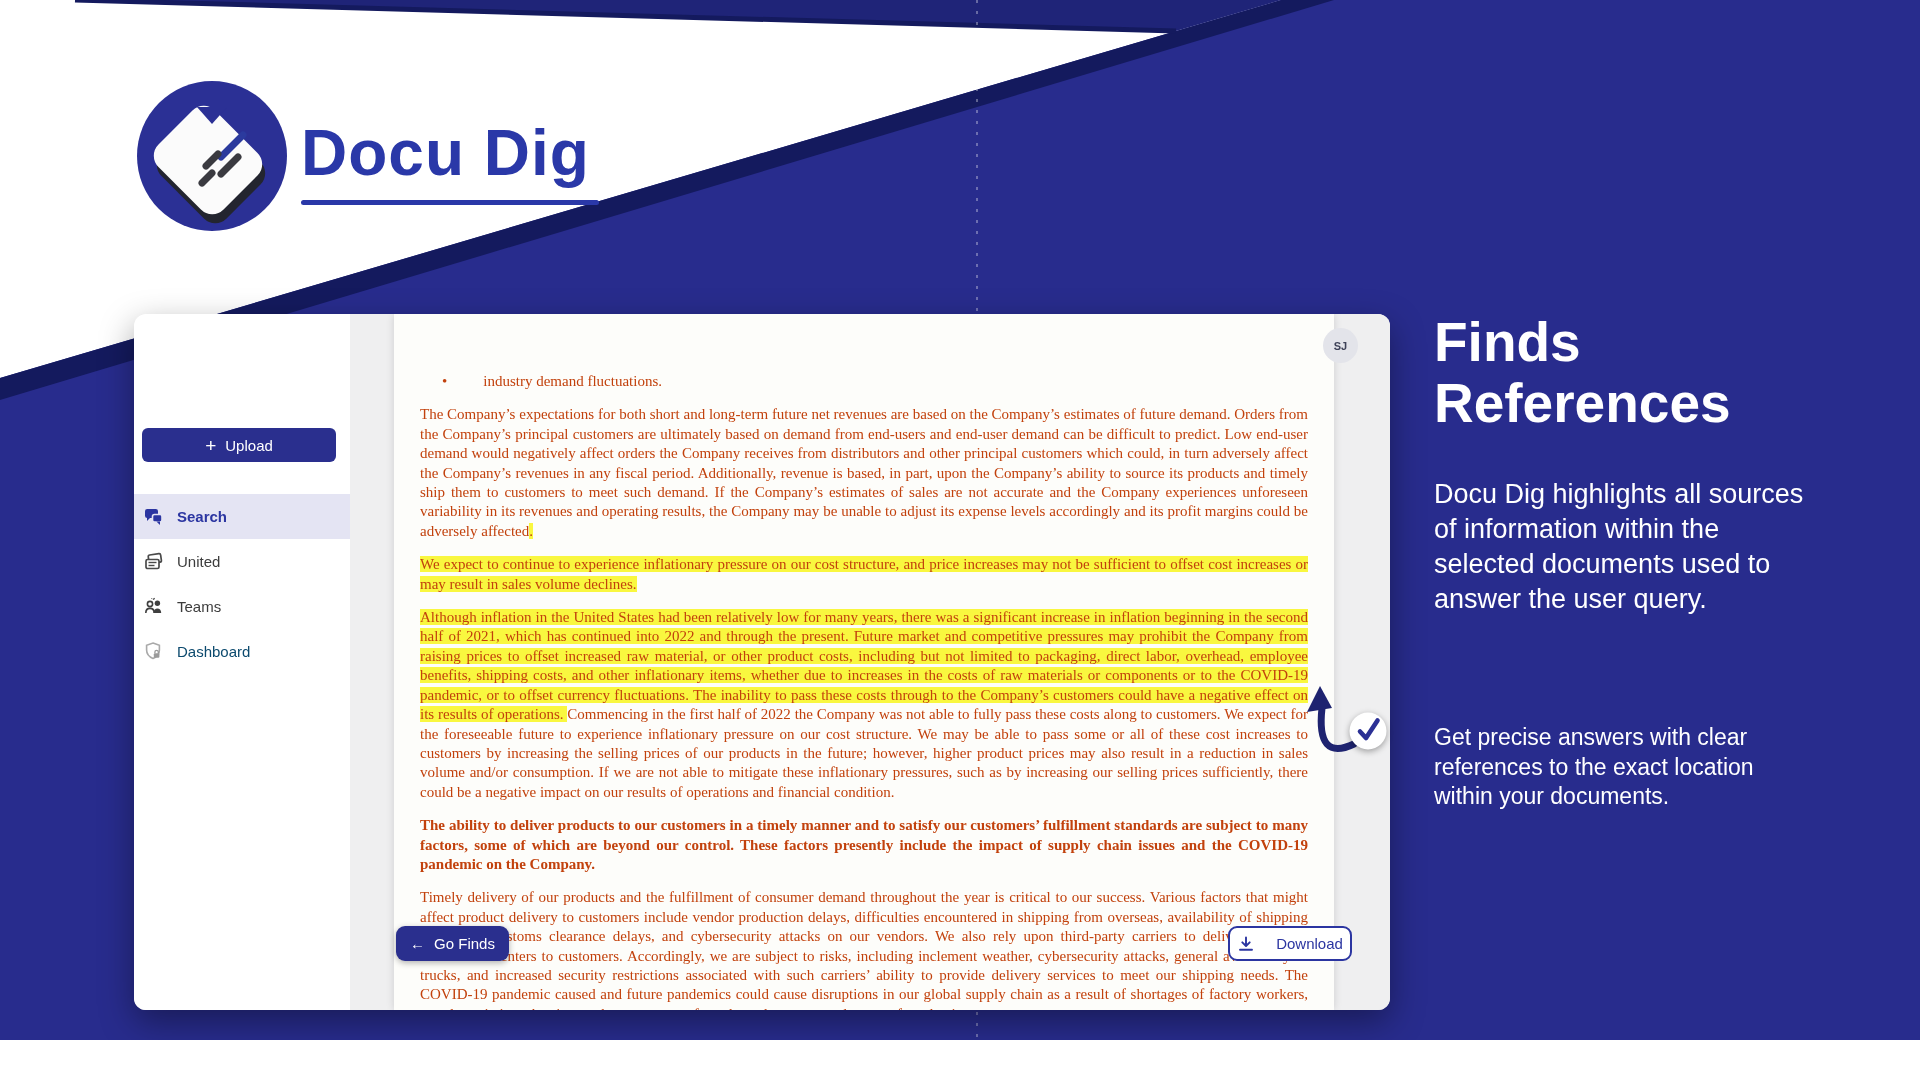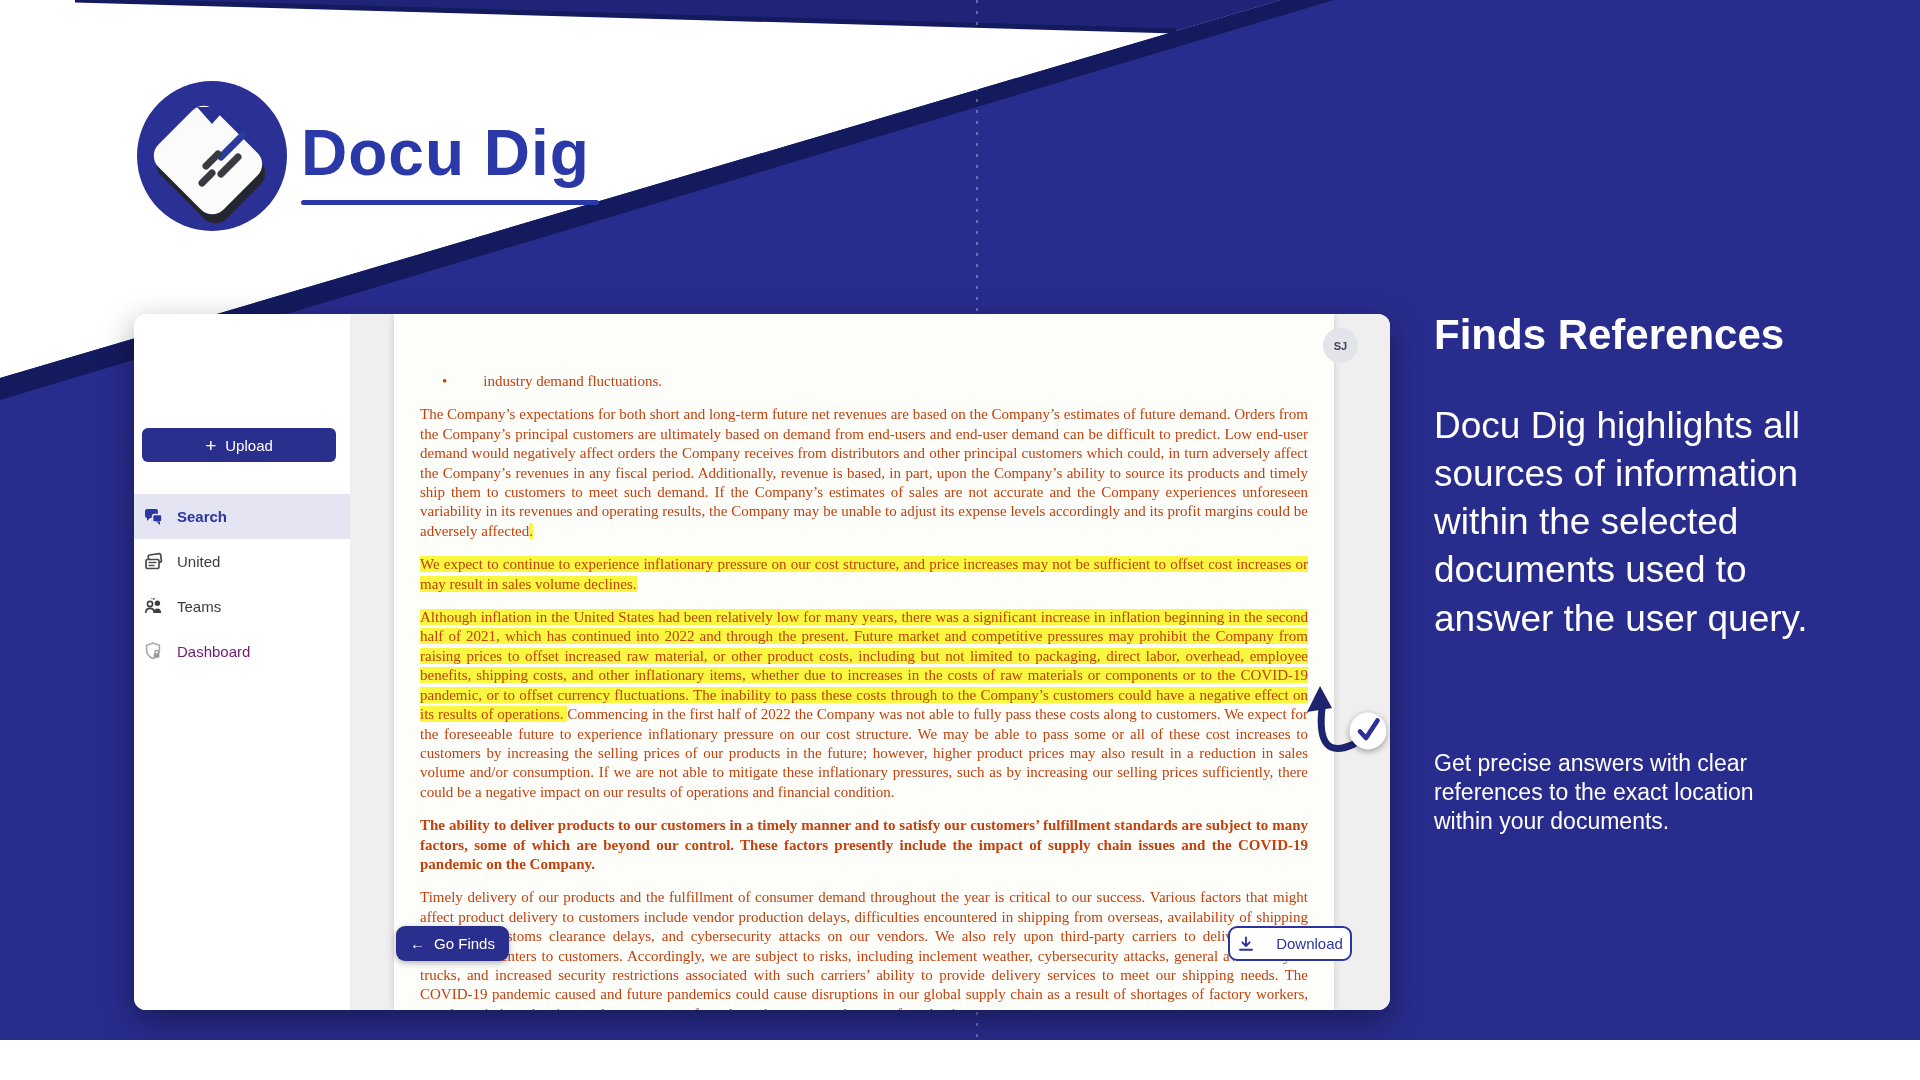--- a/index.html
+++ b/index.html
@@ -15,39 +15,39 @@
 
   
   .logo{position:absolute;left:137px;top:81px;display:flex;align-items:center;z-index:2;}
   .logo-icon{width:150px;height:150px;}
   .logo-textwrap{margin-left:14px;margin-top:8px;}
   .logo-text{font-size:64px;font-weight:bold;color:var(--logo-blue,#2a38a8);letter-spacing:1px;}
   .logo-underline{height:5px;background:var(--logo-blue,#2a38a8);border-radius:3px;margin-top:10px;width:103%;}
 
   
   .panel{position:absolute;left:1434px;top:312px;width:440px;color:#ffffff;z-index:2;}
-  .panel h1{margin:0;font-size:42px;font-weight:bold;line-height:1.1;}
-  .panel-body{margin:44px 0 0 0;font-size:37px;line-height:1.3;width:390px;font-weight:400;}
+  .panel h1{margin:0;font-size:55px;font-weight:bold;line-height:1.1;}
+  .panel-body{margin:44px 0 0 0;font-size:27px;line-height:1.3;width:390px;font-weight:400;}
   .panel-sub{margin:106px 0 0 0;font-size:23px;line-height:1.27;width:350px;}
 
   
   .card{position:absolute;left:134px;top:314px;width:1256px;height:696px;z-index:3;
         border-radius:12px;overflow:hidden;display:flex;background:#efeff0;
         box-shadow:0 12px 34px rgba(0,0,0,.38);}
   .sidebar{width:216px;background:#ffffff;flex:0 0 auto;position:relative;}
   .upload-btn{position:absolute;left:8px;right:14px;top:114px;height:34px;border:none;cursor:pointer;
         background:var(--navy-button,#2c3193);color:#fff;border-radius:6px;font-size:15px;
         font-family:"Liberation Sans",sans-serif;display:flex;align-items:center;justify-content:center;gap:9px;}
   .upload-btn .plus{font-size:19px;line-height:1;}
   .nav{position:absolute;left:0;right:0;top:180px;}
   .nav-item{height:45px;display:flex;align-items:center;gap:13px;padding-left:9px;font-size:15px;
         color:#3c3c3c;cursor:pointer;}
   .nav-item svg{flex:0 0 auto;}
   .nav-item.active{background:#e4e4f3;color:var(--blue,#2b35a1);font-weight:bold;}
-  .nav-item.disabled{color:#701a75;}
+  .nav-item.disabled{color:#0c4a6e;}
 
   .appmain{flex:1;position:relative;background:#efeff0;}
   .avatar{position:absolute;top:14px;right:32px;width:35px;height:35px;border-radius:50%;
         background:#e3e4ea;color:#3e4258;font-size:11px;font-weight:bold;display:flex;
         align-items:center;justify-content:center;z-index:2;cursor:pointer;}
   .paper{position:absolute;left:44px;top:0;width:940px;height:100%;background:#fdfdfa;
         box-shadow:0 0 8px rgba(0,0,0,.14);padding:58px 26px 0 26px;box-sizing:border-box;overflow:hidden;}
   .paper p{margin:0 0 14px 0;font-family:"Liberation Serif",serif;font-size:15px;line-height:19.4px;
         color:#c2410c;text-align:justify;}
   .doc-bullet{padding-left:22px;text-align:left !important;}

